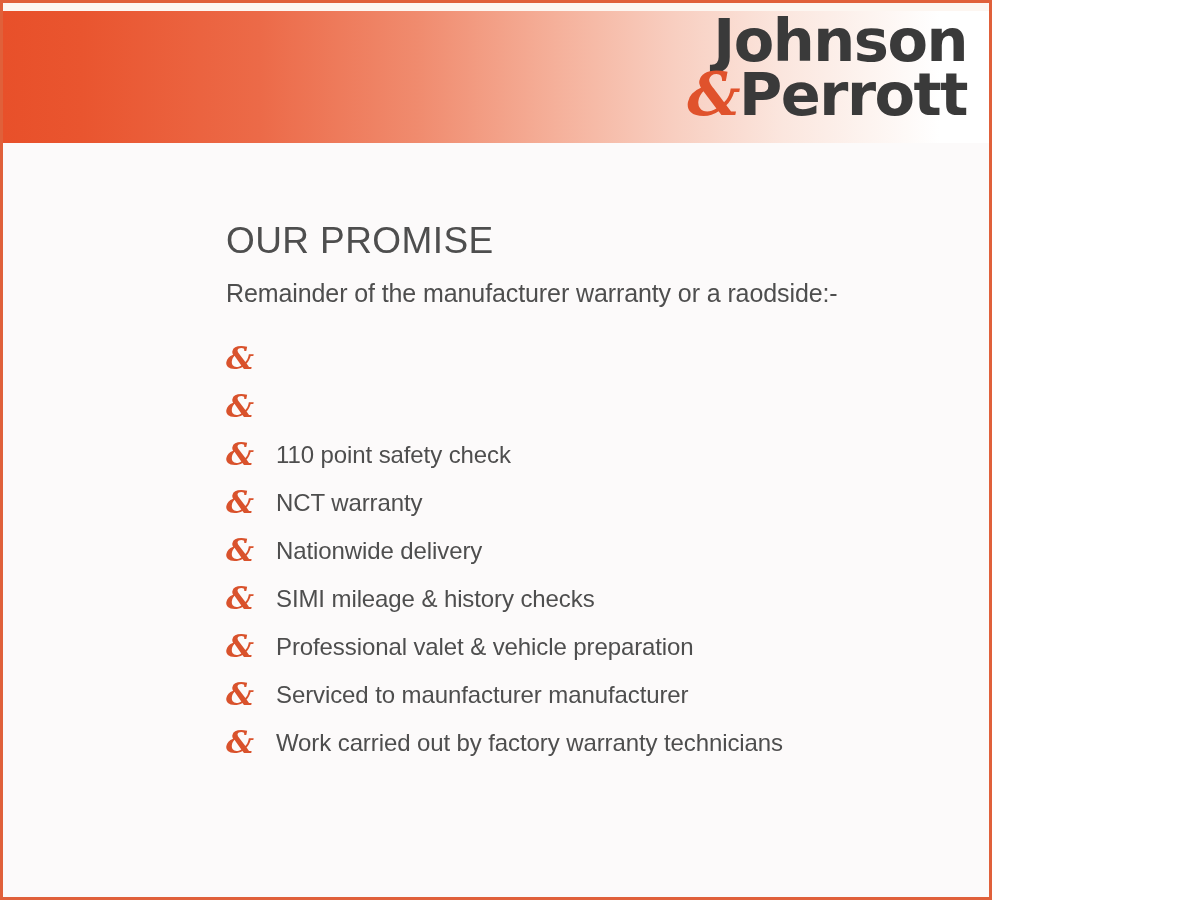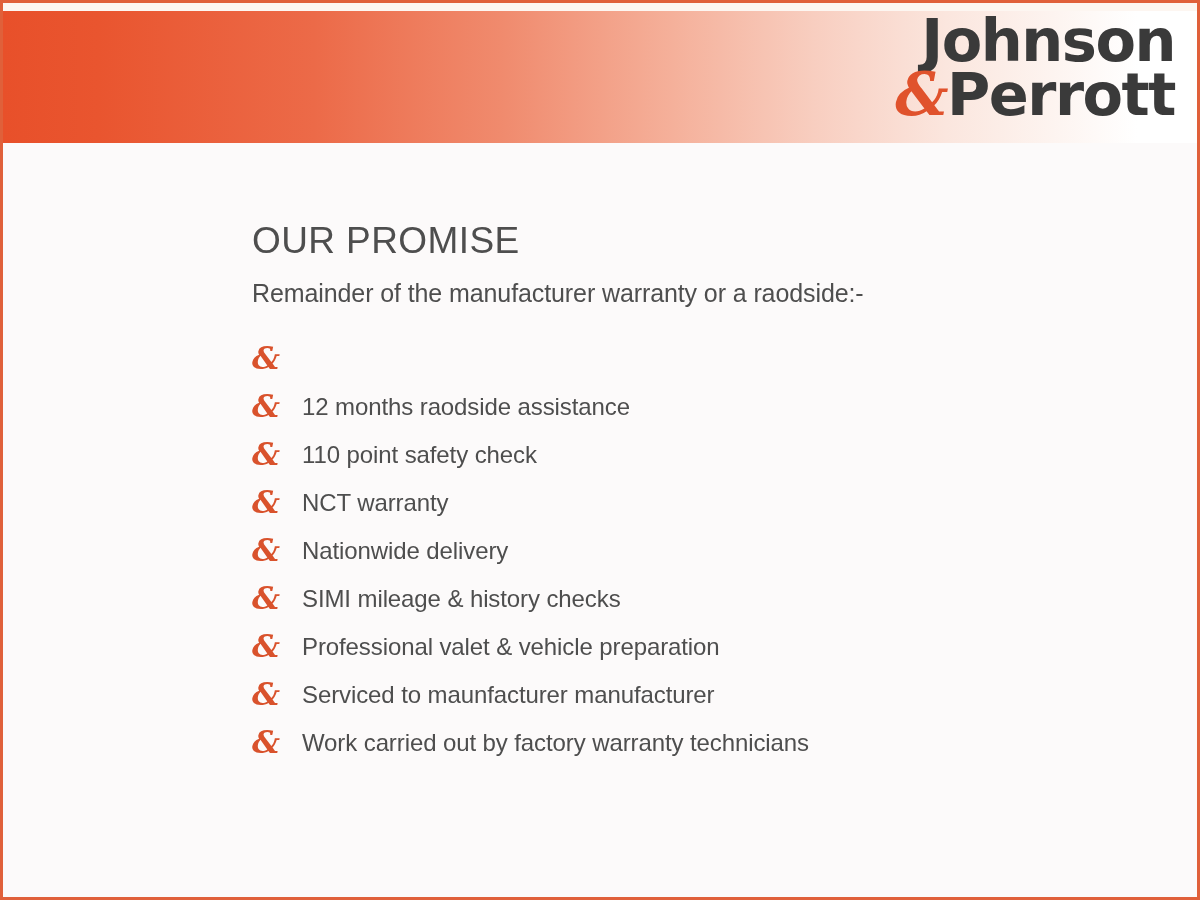--- a/index.html
+++ b/index.html
@@ -11,21 +11,21 @@
     width: 1200px;
     height: 900px;
     background: #ffffff;
     font-family: "Liberation Sans", sans-serif;
     overflow: hidden;
   }
 
   
   .page {
     position: relative;
-    width: 1200px;
+    width: 992px;
     height: 900px;
     box-sizing: border-box;
     background: #fcfafa;
     border: 3px solid #e0603a;
     overflow: hidden;
   }
 
   
   .top-strip {
     position: absolute;
@@ -90,21 +90,21 @@
   .logo-amp {
     color: #e0522c;
     font-family: "DejaVu Serif", serif;
     font-weight: bold;
     font-style: italic;
   }
 
   
   .content {
     position: absolute;
-    left: 249px;
+    left: 223px;
     top: 218px;
     right: 40px;
   }
 
   .promise-title {
     margin: 0;
     font-size: 37px;
     font-weight: normal;
     color: #4e4e4e;
     letter-spacing: 0.4px;
@@ -171,21 +171,20 @@
   <div class="content">
     <h1 class="promise-title">OUR PROMISE</h1>
     <p class="promise-subtitle">Remainder of the manufacturer warranty or a raodside:-</p>
 
     <ul class="promise-list">
       <li class="promise-item">
         <span class="bullet-amp">&amp;</span>
       </li>
       <li class="promise-item">
         <span class="bullet-amp">&amp;</span>
-        <span class="item-text">12 months raodside assistance</span>
       </li>
       <li class="promise-item">
         <span class="bullet-amp">&amp;</span>
         <span class="item-text">110 point safety check</span>
       </li>
       <li class="promise-item">
         <span class="bullet-amp">&amp;</span>
         <span class="item-text">NCT warranty</span>
       </li>
       <li class="promise-item">

